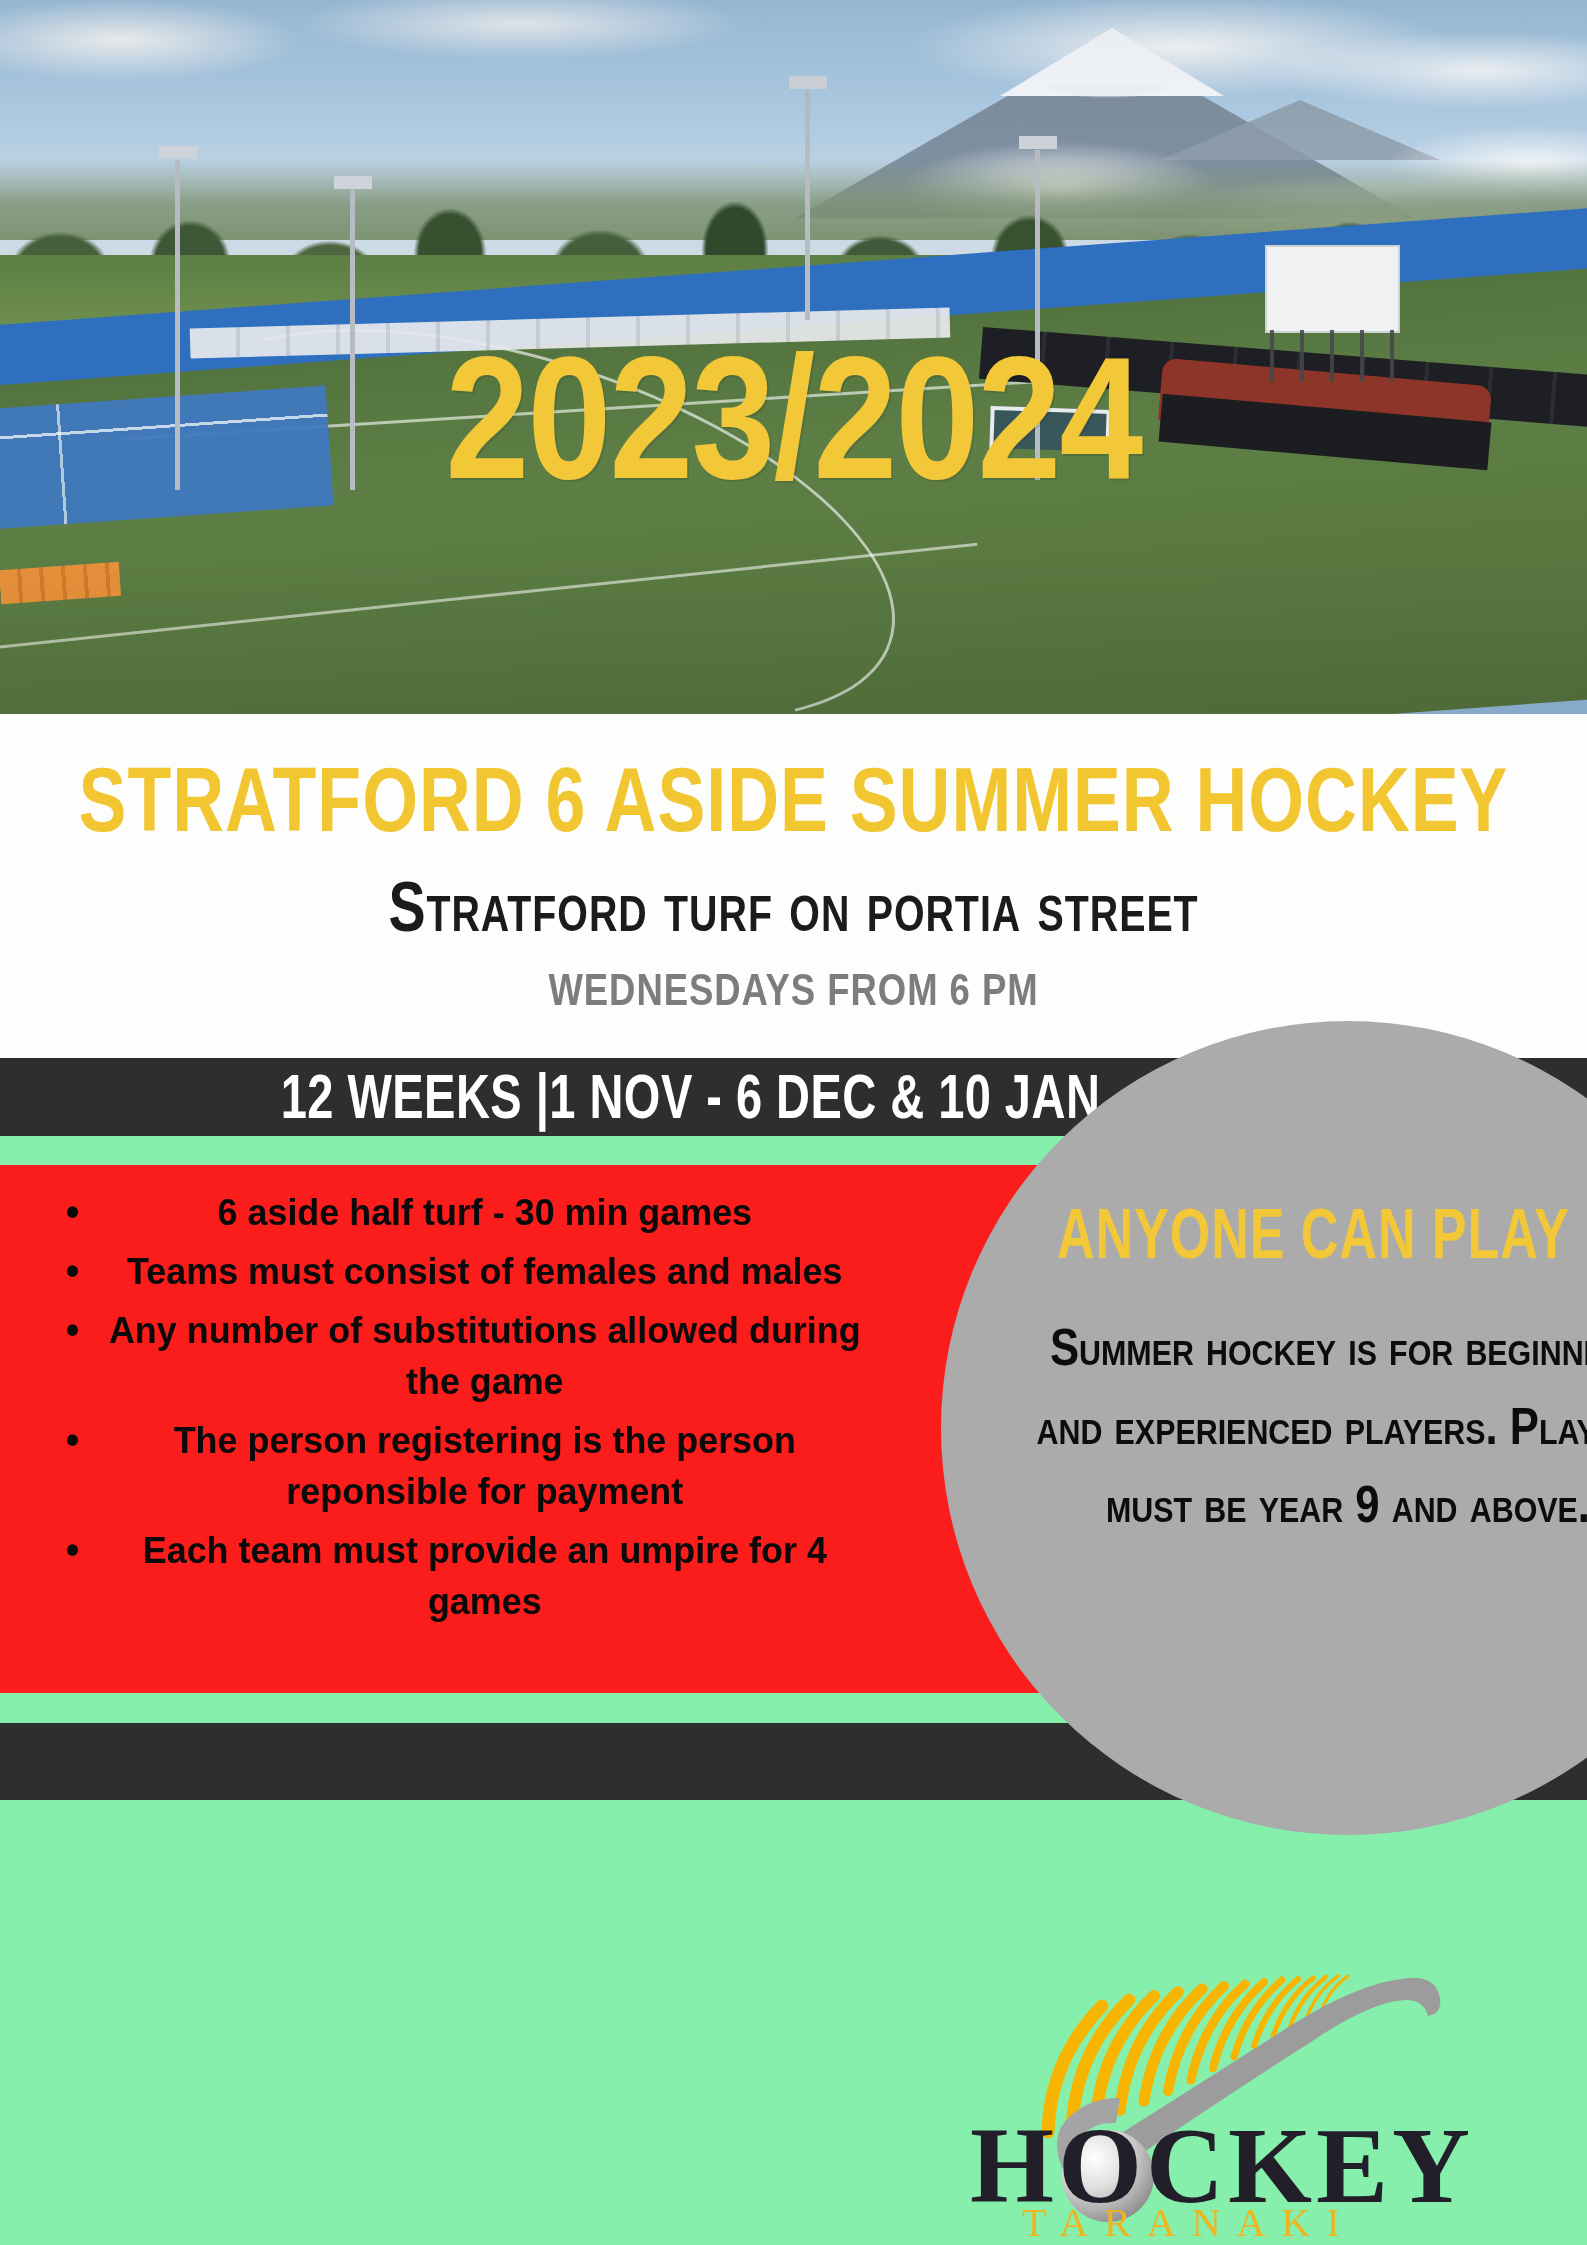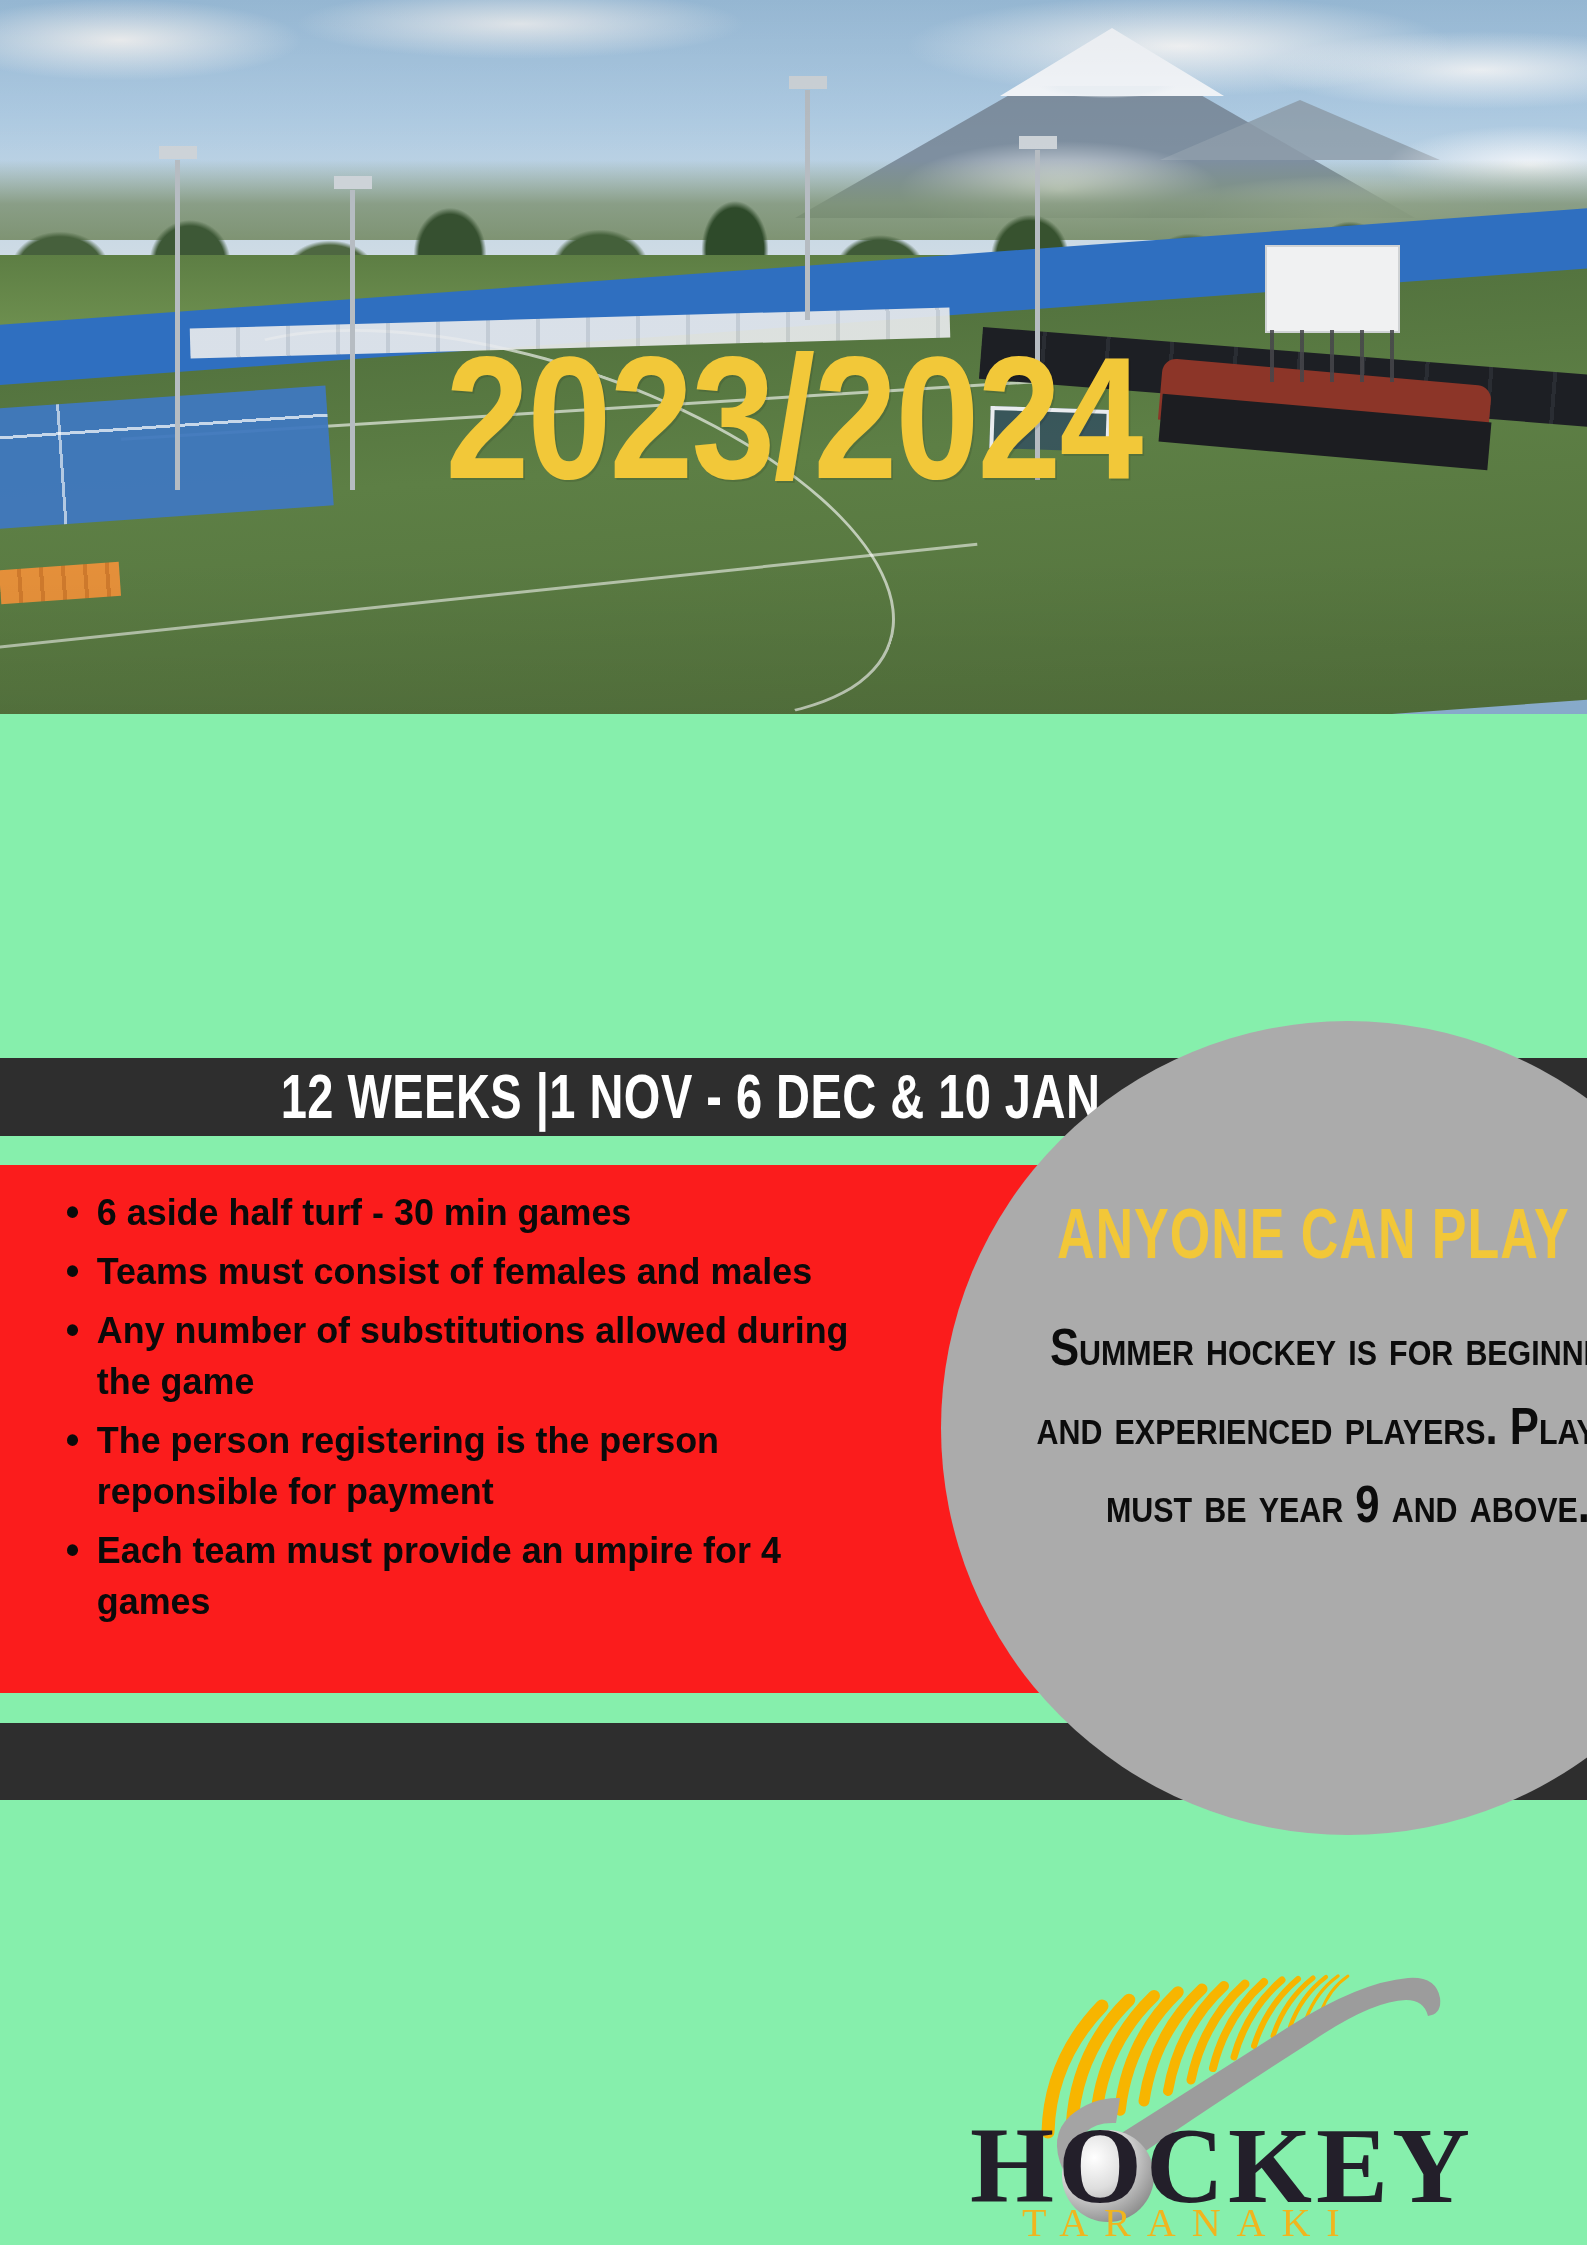--- a/index.html
+++ b/index.html
@@ -306,20 +306,21 @@
     text-transform: uppercase;
     transform: scaleX(.94) scaleY(1.26);
     white-space: nowrap;
   }
 
   
   .red-block {
     position: absolute; left: 0; top: 1165px;
     width: 1300px; height: 528px;
     background: #fb1c1c;
+    text-align: center;
   }
   .bullets {
     margin: 22px 0 0 58px;
     list-style: none;
     width: 840px;
   }
   .bullets li {
     position: relative;
     padding-left: 40px;
     margin-bottom: 8px;
@@ -470,20 +471,25 @@
         <span class="head"></span>
       </div>
     <div class="lightpole" style="left:805px; top:90px; height:230px;">
         <span class="head"></span>
       </div>
 
     <div class="photo-vignette"></div>
     <div class="year-overlay">2023/2024</div>
   </div>
 
+  <div class="white-band">
+    <div class="h-main">Stratford 6 aside summer hockey</div>
+    <div class="h-sub">Stratford turf on portia street</div>
+    <div class="h-sub3">Wednesdays from 6 pm</div>
+  </div>
 
   <div class="dark-banner-1">
     <div class="txt">12 weeks |1 Nov - 6 Dec &amp; 10 Jan - 14 Feb</div>
   </div>
 
   <div class="red-block">
     <ul class="bullets">
       <li>6 aside half turf - 30 min games</li>
       <li>Teams must consist of females and males</li>
       <li>Any number of substitutions allowed during the game</li>

